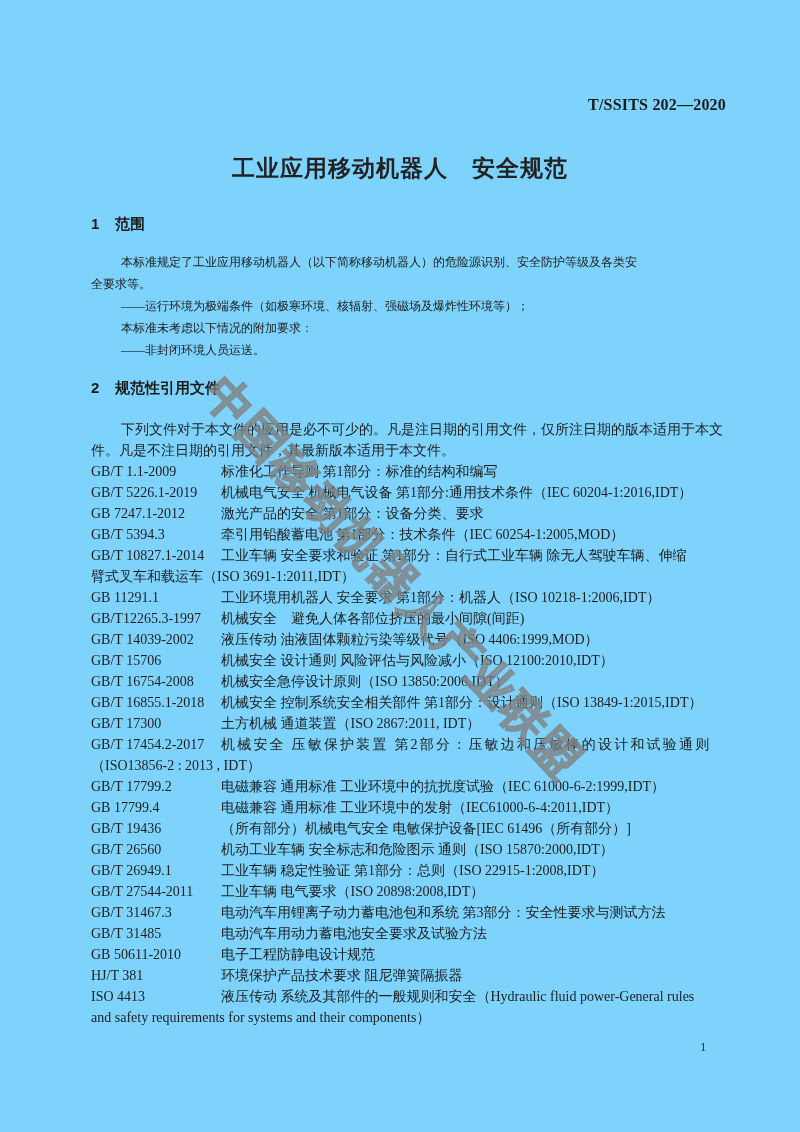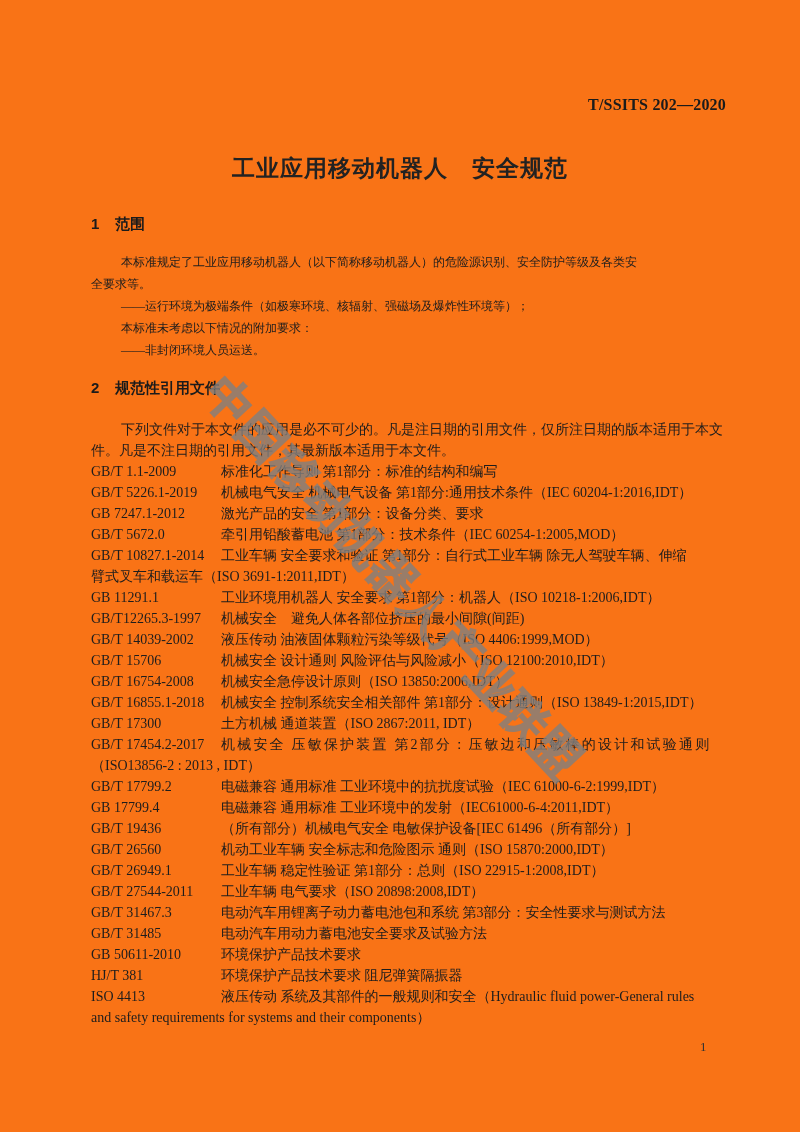--- a/index.html
+++ b/index.html
@@ -1,20 +1,20 @@
 <!DOCTYPE html>
 <html><head>
 <meta charset="utf-8">
 <style>
   html,body{margin:0;padding:0;background:#e8e8e8;}
   .page{
     position:relative;
     width:800px;height:1132px;
     margin:0 auto;
-    background:#f97316;
+    background:#7dd3fc;
     overflow:hidden;
     color:#1d1d1d;
     font-family:"Liberation Serif","DejaVu Serif",serif;
   }
   .running-header{
     position:absolute;top:96px;right:74px;
     font-family:"Liberation Serif","DejaVu Serif",serif;
     font-size:16px;font-weight:700;letter-spacing:0.2px;
     color:#1b1b1b;
   }
@@ -112,21 +112,21 @@
     <div class="ref-row">
           <span class="ref-code">GB/T 1.1-2009</span><span class="ref-text">标准化工作导则 第1部分：标准的结构和编写</span>
         </div>
         <div class="ref-row">
           <span class="ref-code">GB/T 5226.1-2019</span><span class="ref-text">机械电气安全 机械电气设备 第1部分:通用技术条件（IEC 60204-1:2016,IDT）</span>
         </div>
         <div class="ref-row">
           <span class="ref-code">GB 7247.1-2012</span><span class="ref-text">激光产品的安全 第1部分：设备分类、要求</span>
         </div>
         <div class="ref-row">
-          <span class="ref-code">GB/T 5672.0</span><span class="ref-text">牵引用铅酸蓄电池 第1部分：技术条件（IEC 60254-1:2005,MOD）</span>
+          <span class="ref-code">GB/T 5394.3</span><span class="ref-text">牵引用铅酸蓄电池 第1部分：技术条件（IEC 60254-1:2005,MOD）</span>
         </div>
         <div class="ref-row">
           <span class="ref-code">GB/T 10827.1-2014</span><span class="ref-text">工业车辆 安全要求和验证 第1部分：自行式工业车辆 除无人驾驶车辆、伸缩</span>
         </div>
         <div class="ref-row cont">
           <span class="ref-text">臂式叉车和载运车（ISO 3691-1:2011,IDT）</span>
         </div>
         <div class="ref-row">
           <span class="ref-code">GB 11291.1</span><span class="ref-text">工业环境用机器人 安全要求 第1部分：机器人（ISO 10218-1:2006,IDT）</span>
         </div>
@@ -172,21 +172,21 @@
         <div class="ref-row">
           <span class="ref-code">GB/T 27544-2011</span><span class="ref-text">工业车辆 电气要求（ISO 20898:2008,IDT）</span>
         </div>
         <div class="ref-row">
           <span class="ref-code">GB/T 31467.3</span><span class="ref-text">电动汽车用锂离子动力蓄电池包和系统 第3部分：安全性要求与测试方法</span>
         </div>
         <div class="ref-row">
           <span class="ref-code">GB/T 31485</span><span class="ref-text">电动汽车用动力蓄电池安全要求及试验方法</span>
         </div>
         <div class="ref-row">
-          <span class="ref-code">GB 50611-2010</span><span class="ref-text">环境保护产品技术要求</span>
+          <span class="ref-code">GB 50611-2010</span><span class="ref-text">电子工程防静电设计规范</span>
         </div>
         <div class="ref-row">
           <span class="ref-code">HJ/T 381</span><span class="ref-text">环境保护产品技术要求 阻尼弹簧隔振器</span>
         </div>
         <div class="ref-row">
           <span class="ref-code">ISO 4413</span><span class="ref-text">液压传动 系统及其部件的一般规则和安全（Hydraulic fluid power-General rules</span>
         </div>
         <div class="ref-row cont">
           <span class="ref-text">and safety requirements for systems and their components）</span>
         </div>

